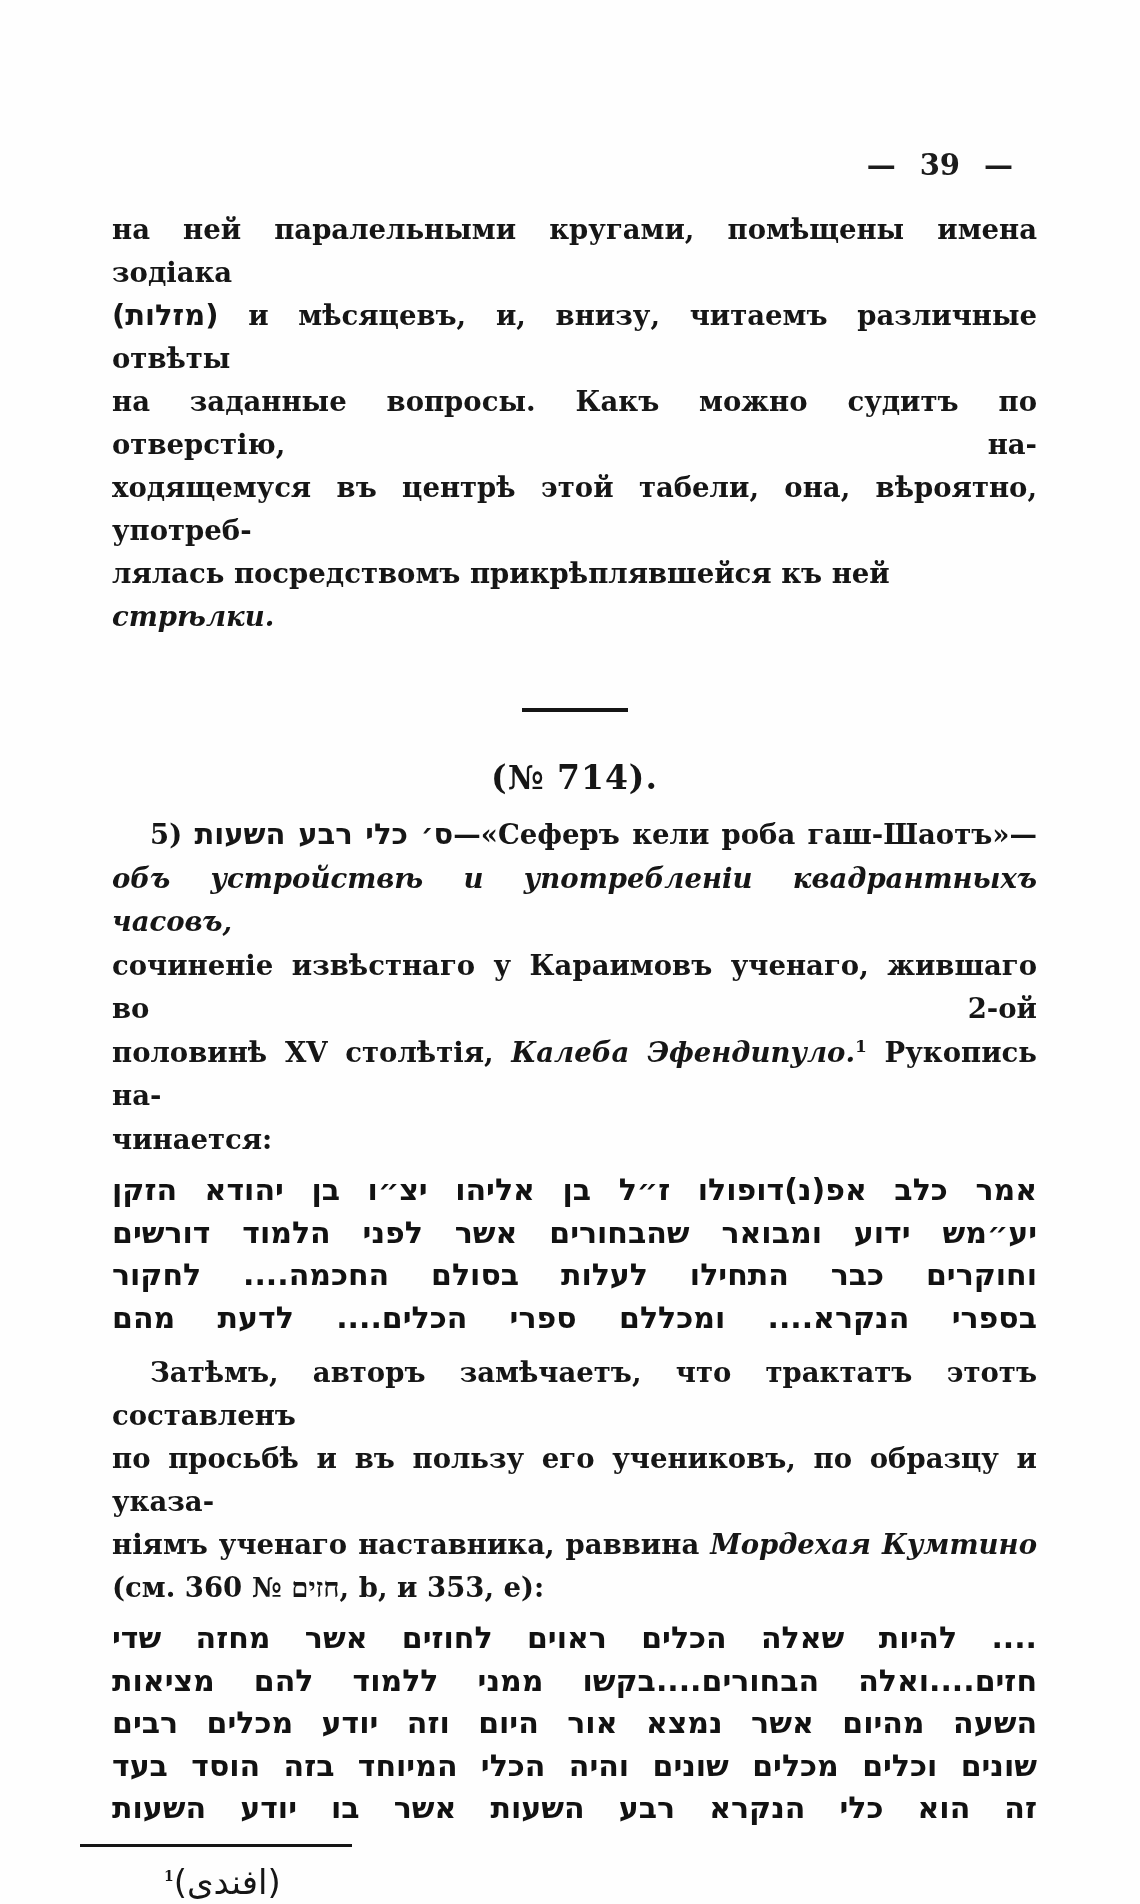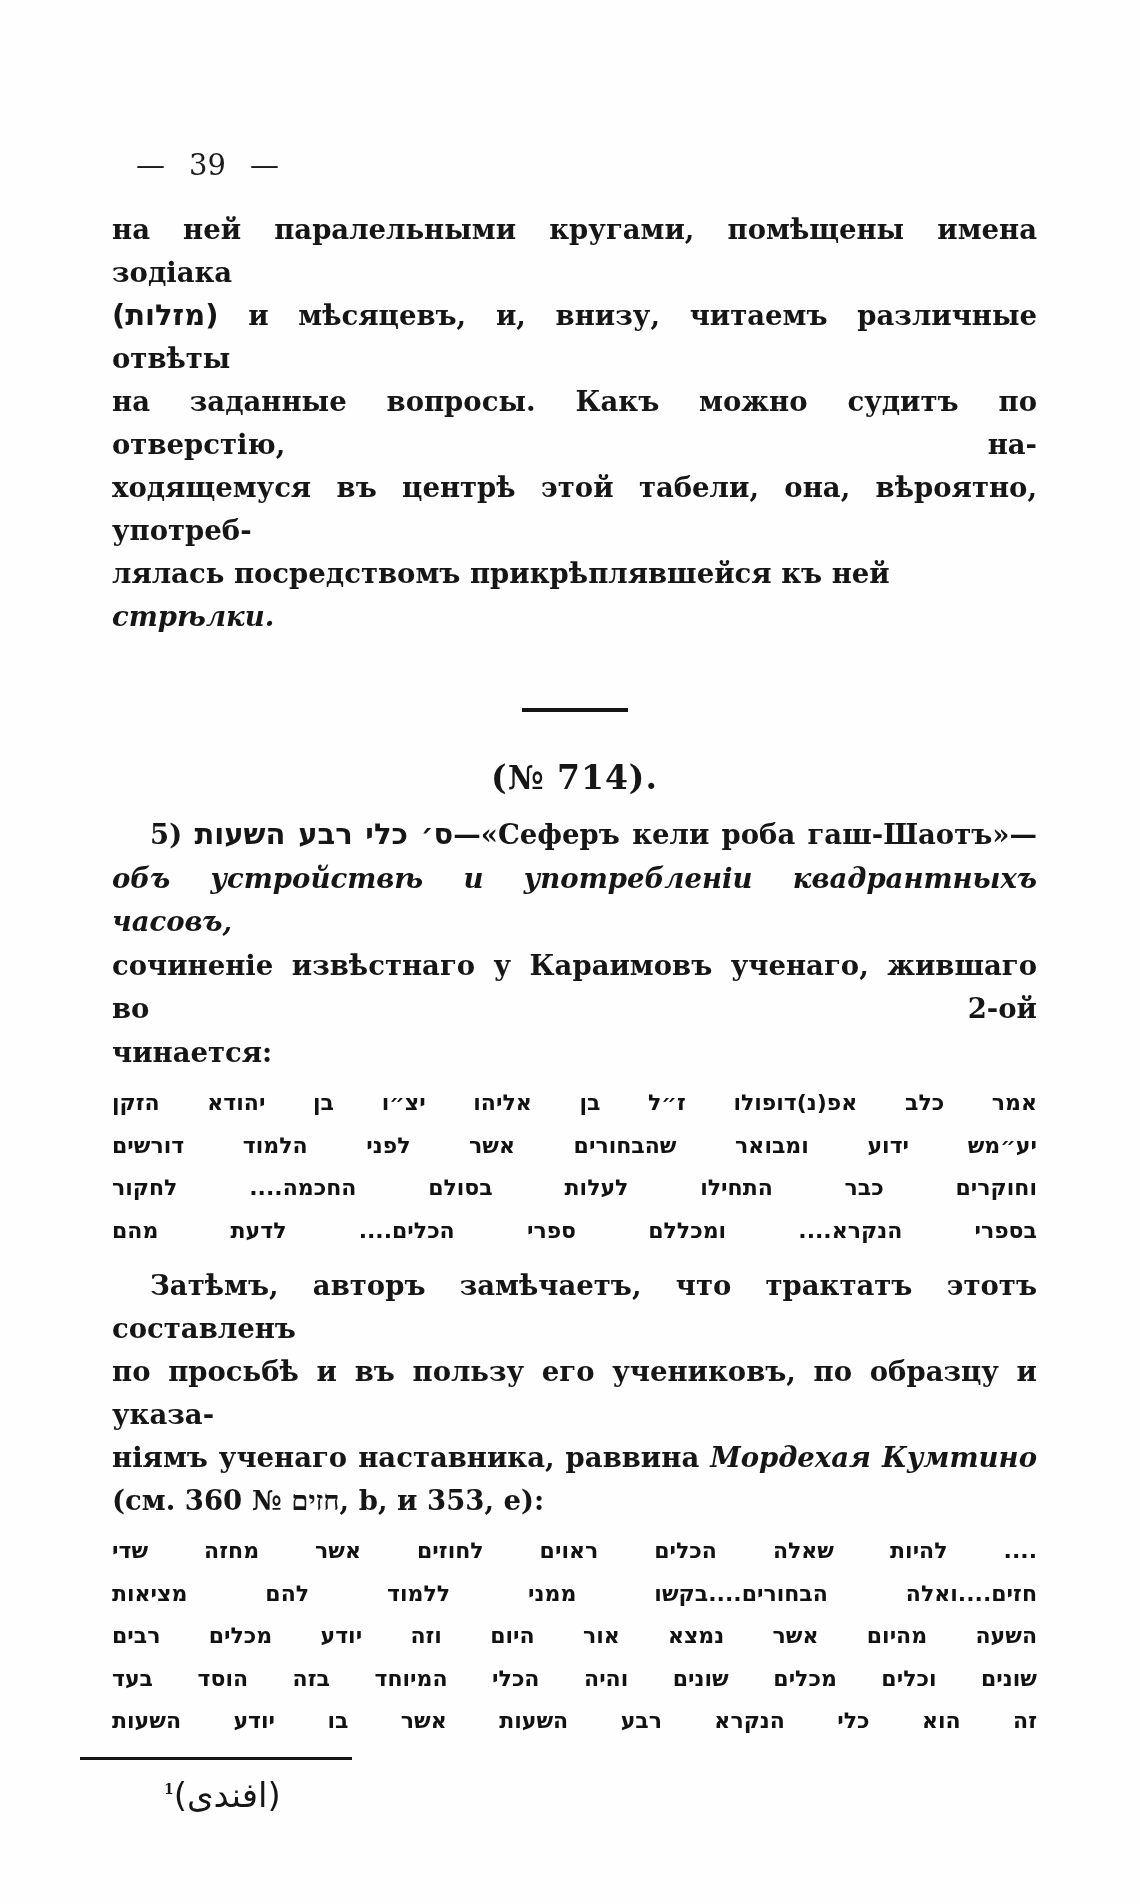--- a/index.html
+++ b/index.html
@@ -9,22 +9,22 @@
     margin:0 auto;
     background:#fefefe;
     color:#161616;
     font-family:"DejaVu Serif", serif;
     overflow:hidden;
   }
   .content { padding:148px 103px 0 112px; }
 
   
   .running-head {
-    text-align:left;
-    font-size:29px; font-weight:normal;
+    text-align:right;
+    font-size:29px; font-weight:bold;
     color:#1c1c1c;
   }
   .rh-dash { display:inline-block; margin:0 24px; letter-spacing:0; }
 
   
   .para { font-size:27.5px; font-weight:bold; line-height:43px; }
   .p1 { margin-top:26px; }
   .p2 { margin-top:16px; line-height:43.5px; }
   .p3 { margin-top:12px; }
 
@@ -40,21 +40,21 @@
   
   .heb-inline {
     direction:rtl; unicode-bidi:isolate;
     font-family:"DejaVu Sans", sans-serif;
     font-weight:bold; font-size:29px;
   }
   .heb-block {
     direction:rtl;
     font-family:"DejaVu Sans", sans-serif;
     font-weight:bold;
-    font-size:22px; line-height:42.5px;
+    font-size:30px; line-height:42.5px;
     color:#121212;
   }
   .hb1 { margin-top:8px; }
   .hb2 { margin-top:8px; }
 
   
   .rule-center {
     width:106px; height:4px;
     background:#151515;
     margin:70px auto 0 auto;
@@ -105,20 +105,21 @@
     </div>
 
     <div class="rule-center"></div>
 
     <div class="sec-head">(№ 714).</div>
 
     <div class="para p2">
       <div class="ln ind"><span>5) </span><span class="heb-inline" lang="he">ס׳ כלי רבע השעות</span><span>—«Сеферъ кели роба гаш-Шаотъ»—</span></div>
       <div class="ln it">объ устройствѣ и употребленіи квадрантныхъ часовъ,</div>
       <div class="ln">сочиненіе извѣстнаго у Караимовъ ученаго, жившаго во 2-ой</div>
+      <div class="ln"><span>половинѣ XV столѣтія, </span><span class="it">Калеба Эфендипуло.</span><sup class="fnref">1</sup><span> Рукопись на-</span></div>
       <div class="left">чинается:</div>
     </div>
 
     <div class="heb-block hb1" lang="he">
       <div class="ln">אמר כלב אפ(נ)דופולו ז״ל בן אליהו יצ״ו בן יהודא הזקן</div>
       <div class="ln">יע״מש ידוע ומבואר שהבחורים אשר לפני הלמוד דורשים</div>
       <div class="ln">וחוקרים כבר התחילו לעלות בסולם החכמה.... לחקור</div>
       <div class="ln">בספרי הנקרא.... ומכללם ספרי הכלים.... לדעת מהם</div>
     </div>
 

